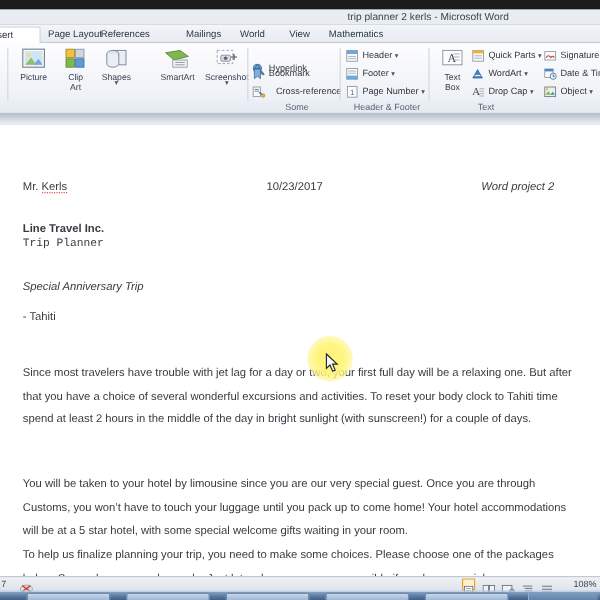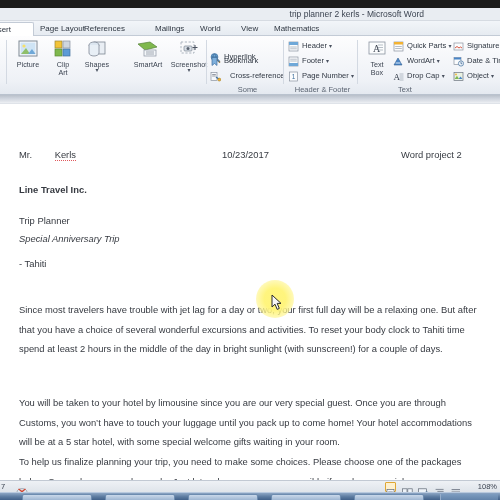--- a/index.html
+++ b/index.html
@@ -107,26 +107,25 @@
     background: #fff;
   }
   .docline {
     position: absolute; left: 19px;
     font-family: "Liberation Sans", sans-serif;
     font-size: 9.4px; color: #363a41; line-height: 12px;
     white-space: pre;
   }
   .hdr-left  { left: 19px; }
   .hdr-mid   { left: 222px; }
-  .hdr-right { left: 401px; }
+  .hdr-right { left: 401px; font-style: italic; }
   .bold { font-weight: bold; }
   .spell {
     border-bottom: 1.5px dotted #e0585c;
     padding-bottom: 0px;
-    margin-left: 20px;
   }
   .para {
     position: absolute; left: 19px; width: 462px;
     font-size: 9.4px; color: #363a41; line-height: 19.6px;
     text-align: left;
   }
 
   
   .click-halo {
     position: absolute; width: 38px; height: 38px; border-radius: 50%;
@@ -437,21 +436,21 @@
   <div class="docarea">
     <div class="ruler-shade"></div>
 
     <div class="page">
 
       <div class="docline hdr-left" style="top:44px;"><span>Mr. </span><span class="spell">Kerls</span></div>
       <div class="docline hdr-mid" style="top:44px;">10/23/2017</div>
       <div class="docline hdr-right" style="top:44px;">Word project 2</div>
 
       <div class="docline bold" style="top:79px;">Line Travel Inc.</div>
-      <div class="docline" style="top:110px;">Trip Planner</div>
+      <div class="docline" style="top:92px;font-family:Liberation Mono, monospace;">Trip Planner</div>
       <div class="docline" style="top:128px;font-style:italic;">Special Anniversary Trip</div>
       <div class="docline" style="top:153px;">- Tahiti</div>
 
       <div class="para" style="top:195px;">Since most travelers have trouble with jet lag for a day or two, your first full day will be a relaxing one. But after that you have a choice of several wonderful excursions and activities. To reset your body clock to Tahiti time spend at least 2 hours in the middle of the day in bright sunlight (with sunscreen!) for a couple of days.</div>
       <div class="para" style="top:288px;">You will be taken to your hotel by limousine since you are our very special guest. Once you are through Customs, you won’t have to touch your luggage until you pack up to come home! Your hotel accommodations will be at a 5 star hotel, with some special welcome gifts waiting in your room.</div>
       <div class="para" style="top:347px;">To help us finalize planning your trip, you need to make some choices. Please choose one of the packages below. Some changes can be made. Just let us know as soon as possible if you have special</div>
     </div>
 
     <div class="click-halo" style="left:256px;top:185px;"></div>
     <div class="cursor" style="left:271px;top:199px;">

